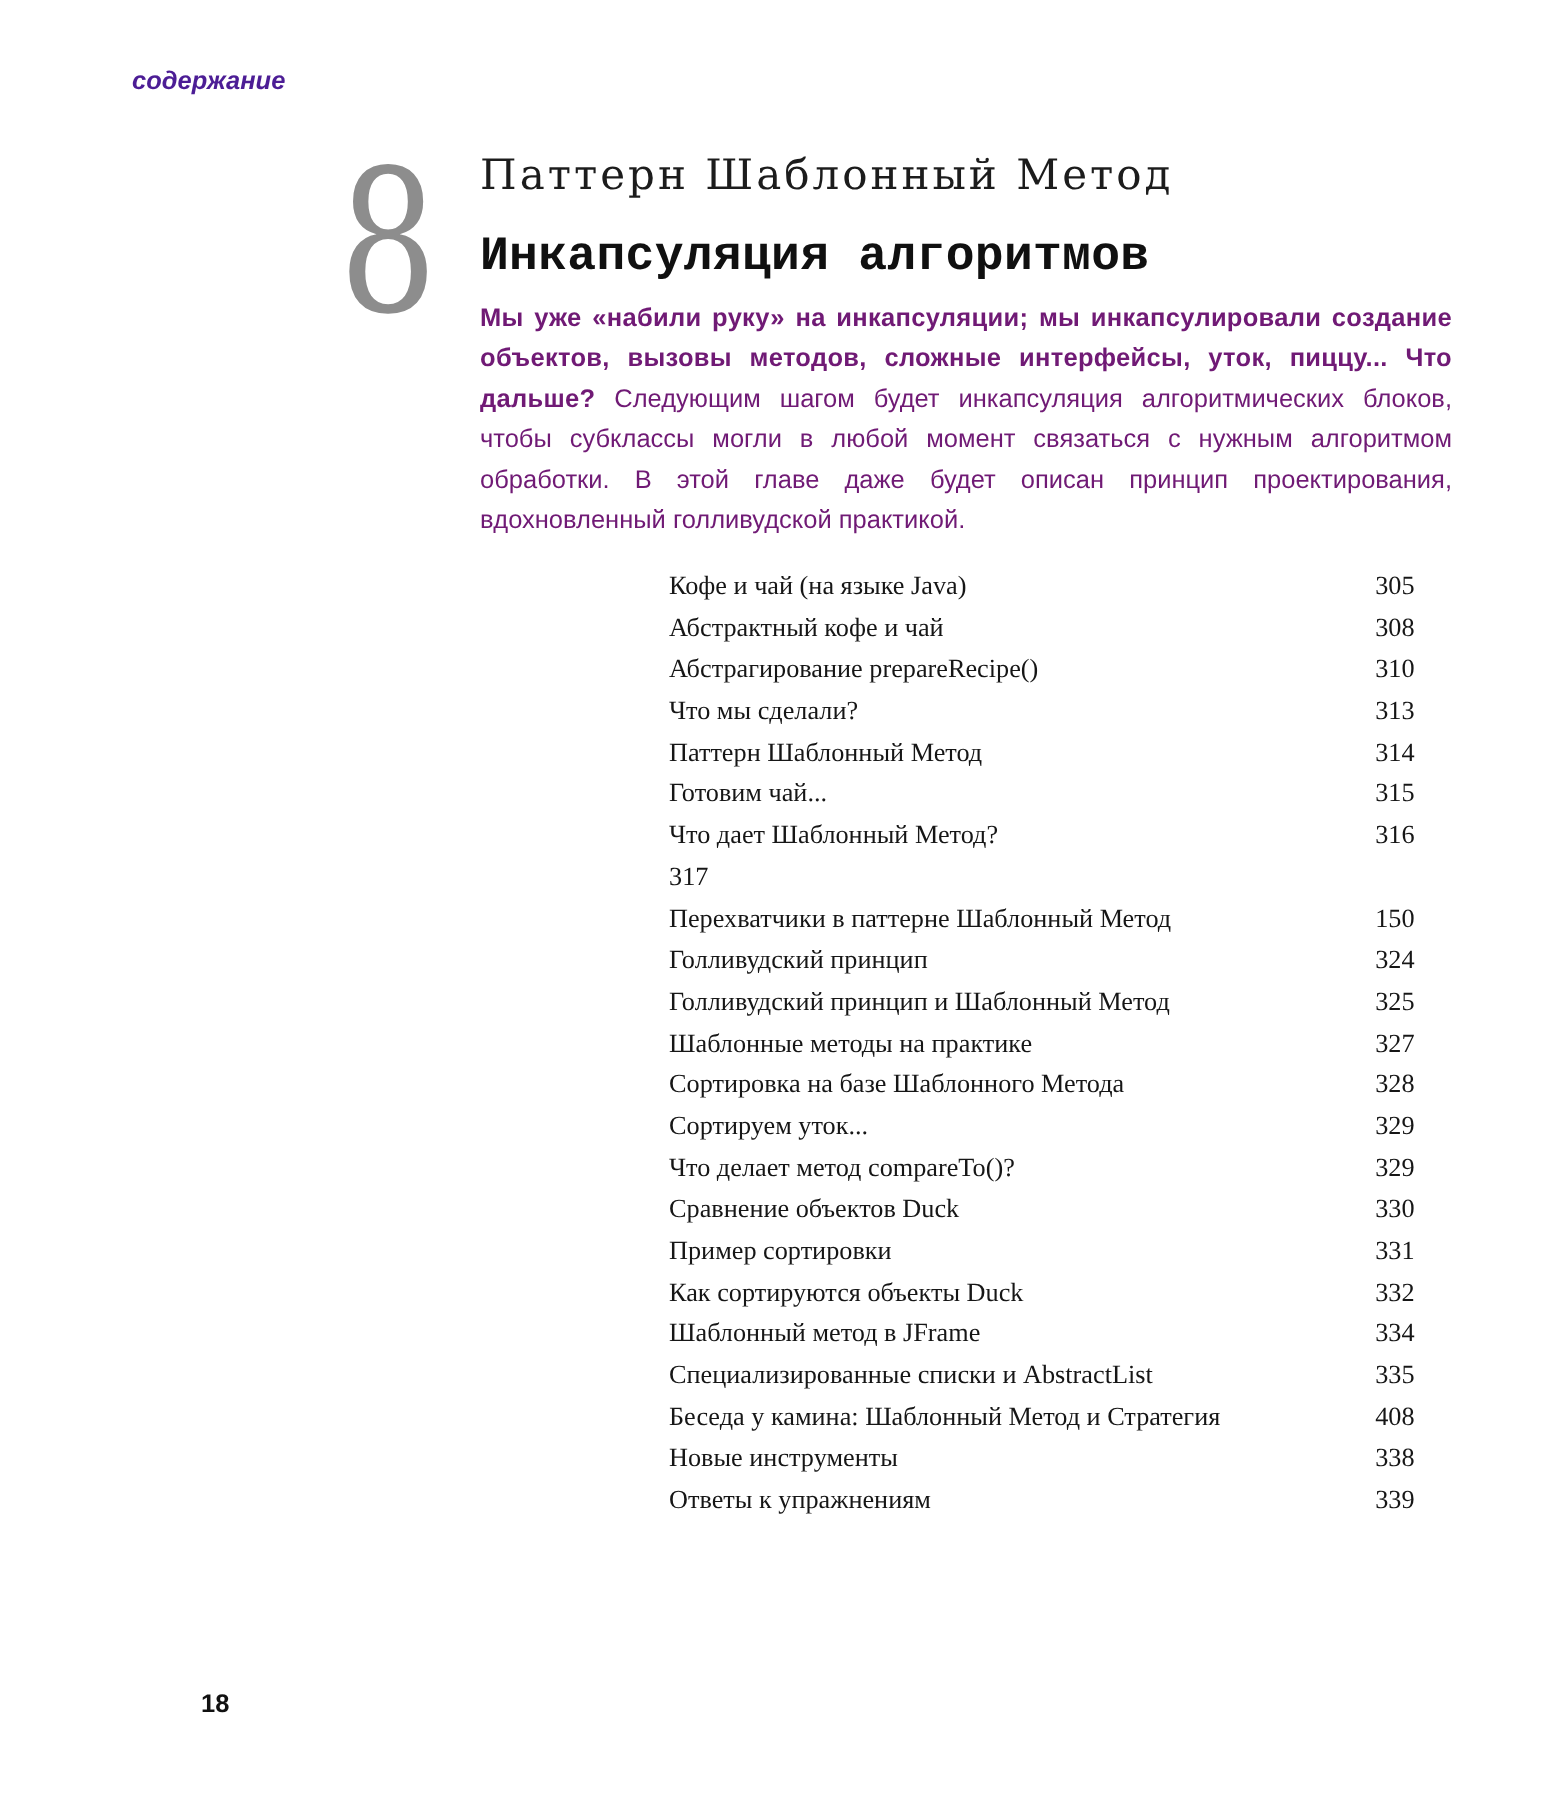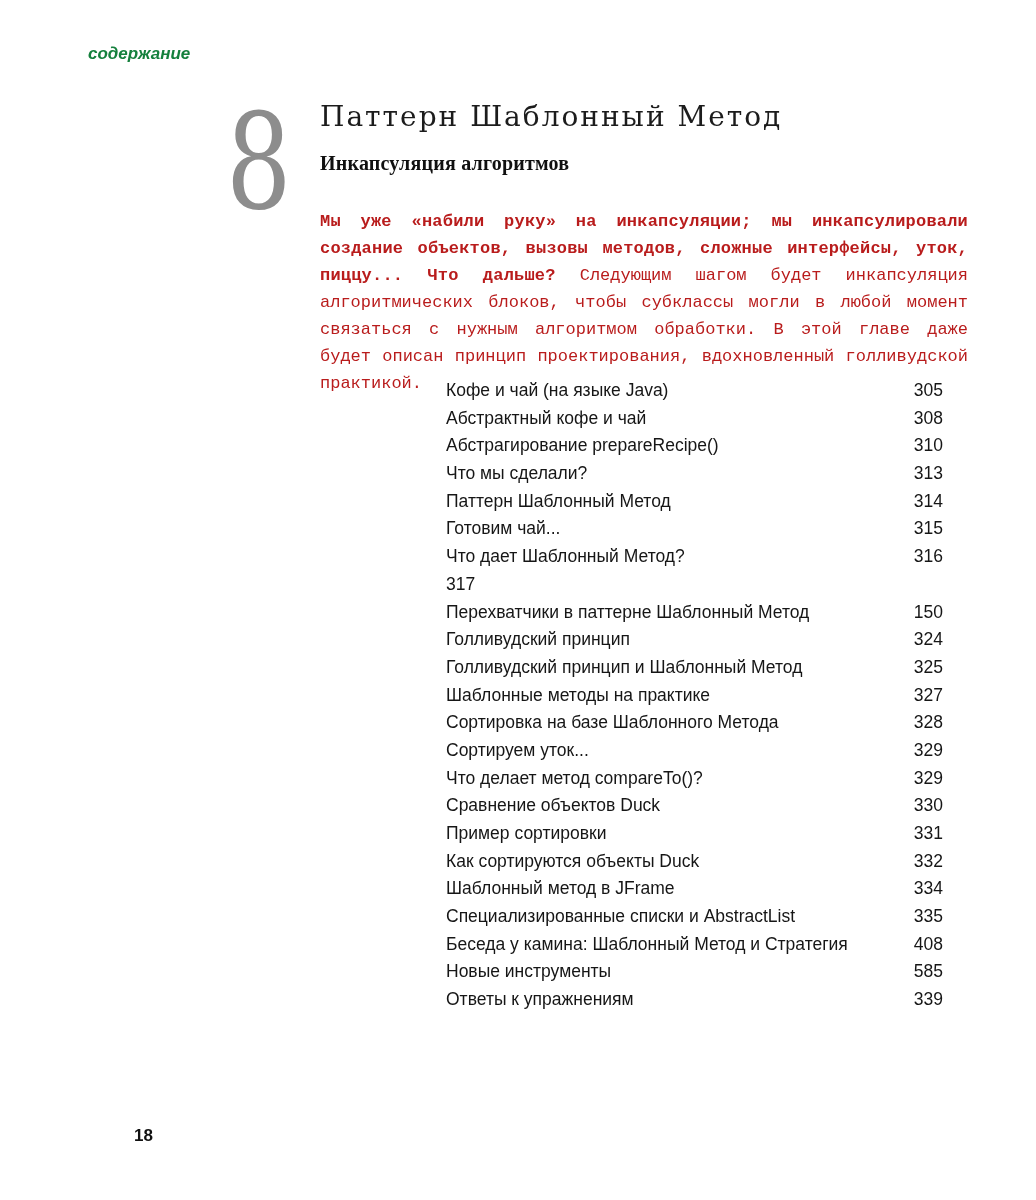--- a/index.html
+++ b/index.html
@@ -19,21 +19,21 @@
   }
 
   .header-label {
     position: absolute;
     left: 88px;
     top: 44px;
     font-family: "Liberation Sans", sans-serif;
     font-style: italic;
     font-weight: 700;
     font-size: 17px;
-    color: #15803d;
+    color: #4c1d95;
   }
 
   .chapter-number {
     position: absolute;
     left: 226px;
     top: 96px;
     width: 80px;
     text-align: center;
     font-family: "DejaVu Serif", serif;
     font-size: 132px;
@@ -51,36 +51,36 @@
     font-size: 28px;
     letter-spacing: 2px;
     color: #1c1c1c;
     font-weight: 400;
   }
 
   .chapter-title {
     position: absolute;
     left: 320px;
     top: 152px;
-    font-family: Liberation Serif, serif;
-    font-weight: 700;
-    font-size: 20px;
+    font-family: Liberation Mono, monospace;
+    font-weight: 700;
+    font-size: 32px;
     letter-spacing: 0.2px;
     color: #101010;
   }
 
   .intro {
     position: absolute;
     left: 320px;
-    top: 208px;
+    top: 198px;
     width: 648px;
-    font-family: Liberation Mono, monospace;
+    font-family: Liberation Sans, sans-serif;
     font-size: 17px;
     line-height: 27px;
-    color: #b91c1c;
+    color: #701a75;
     text-align: justify;
   }
   .intro .lead {
     font-weight: 700;
     letter-spacing: 0.2px;
   }
   .intro .rest {
     font-weight: 400;
   }
 
@@ -88,21 +88,21 @@
     position: absolute;
     left: 446px;
     top: 380px;
     width: 497px;
   }
   .toc-row {
     display: flex;
     justify-content: space-between;
     align-items: baseline;
     height: 27.7px;
-    font-family: Liberation Sans, sans-serif;
+    font-family: Liberation Serif, serif;
     font-size: 17.5px;
     color: #161616;
   }
   .toc-title { white-space: nowrap; }
   .toc-page { white-space: nowrap; }
 
   .folio {
     position: absolute;
     left: 90px;
     top: 1126px;
@@ -210,21 +210,21 @@
       <div class="toc-row">
       <span class="toc-title">Специализированные списки и AbstractList</span>
       <span class="toc-page">335</span>
     </div>
       <div class="toc-row">
       <span class="toc-title">Беседа у камина: Шаблонный Метод и Стратегия</span>
       <span class="toc-page">408</span>
     </div>
       <div class="toc-row">
       <span class="toc-title">Новые инструменты</span>
-      <span class="toc-page">585</span>
+      <span class="toc-page">338</span>
     </div>
       <div class="toc-row">
       <span class="toc-title">Ответы к упражнениям</span>
       <span class="toc-page">339</span>
     </div>
     </div>
 
   <div class="folio">18</div>
 
 </div>

